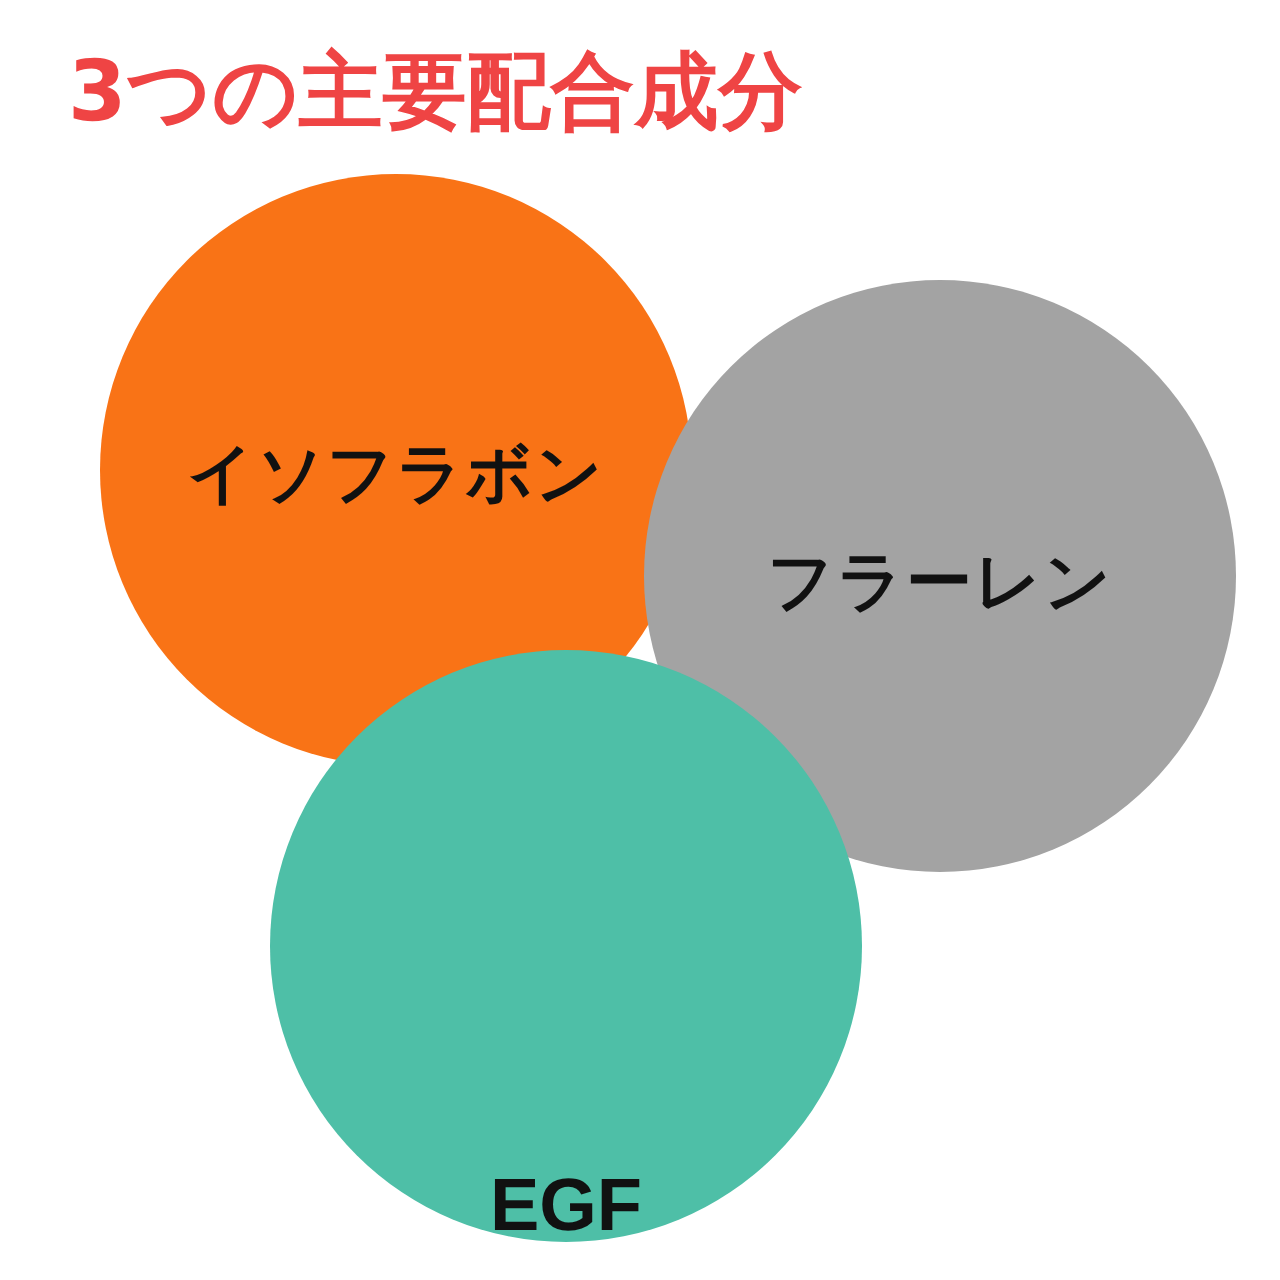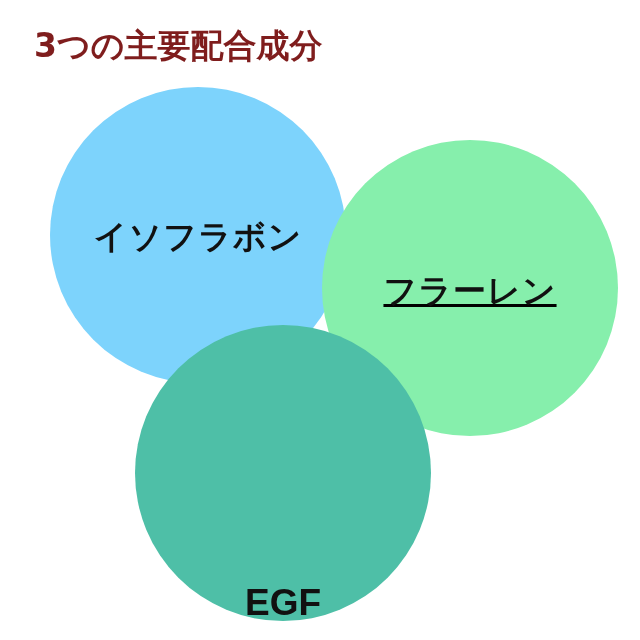--- a/index.html
+++ b/index.html
@@ -11,23 +11,23 @@
       width: 640px;
       height: 640px;
       position: relative;
       overflow: hidden;
       font-family: "DejaVu Sans", sans-serif;
     }
     .title {
       position: absolute;
       left: 34px;
       top: 24px;
-      font-size: 33px;
+      font-size: 42px;
       font-weight: bold;
-      color: #7f1d1d;
+      color: #ef4444;
       line-height: 44px;
       letter-spacing: 0px;
       white-space: nowrap;
     }
     .circle {
       position: absolute;
       width: 296px;
       height: 296px;
       border-radius: 50%;
       display: flex;
@@ -70,23 +70,23 @@
       font-size: 37px;
       font-family: "Liberation Sans", sans-serif;
       margin-top: 2px;
     }
   </style>
 </head>
 <body>
 
 <div class="title">3つの主要配合成分</div>
 
-<div class="circle" id="c-isoflavone" style="background: #7dd3fc;">
+<div class="circle" id="c-isoflavone" style="background: #f97316;">
   <span class="label">イソフラボン</span>
 </div>
 
-<div class="circle" id="c-fullerene" style="background: #86efac; text-decoration: underline;">
+<div class="circle" id="c-fullerene" style="background: #a3a3a3;">
   <span class="label">フラーレン</span>
 </div>
 
 <div class="circle" id="c-egf" style="background: rgb(78, 191, 167);">
   <span class="label">EGF</span>
 </div>
 
 </body></html>

